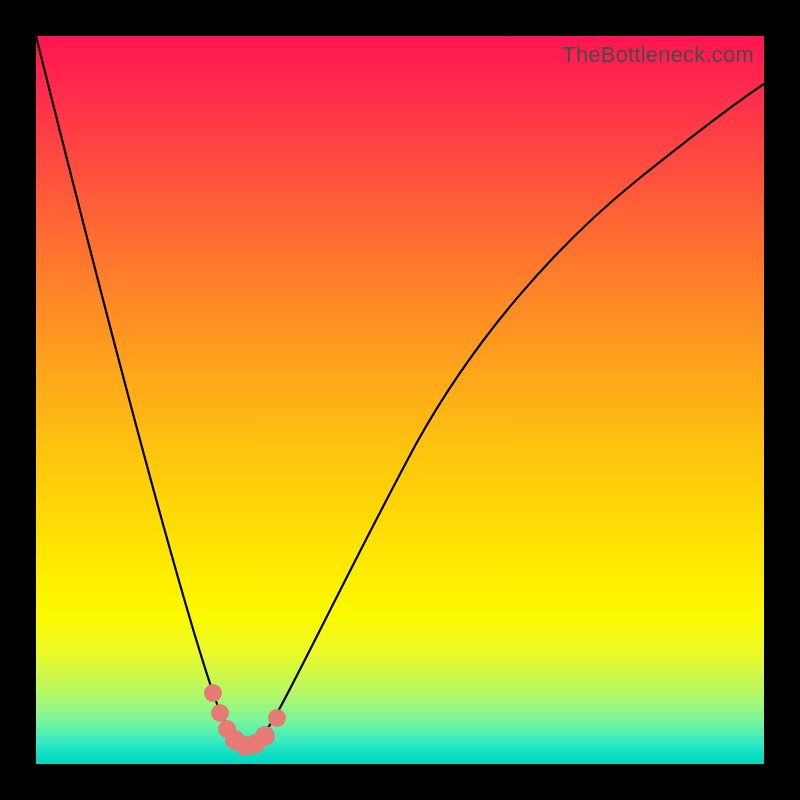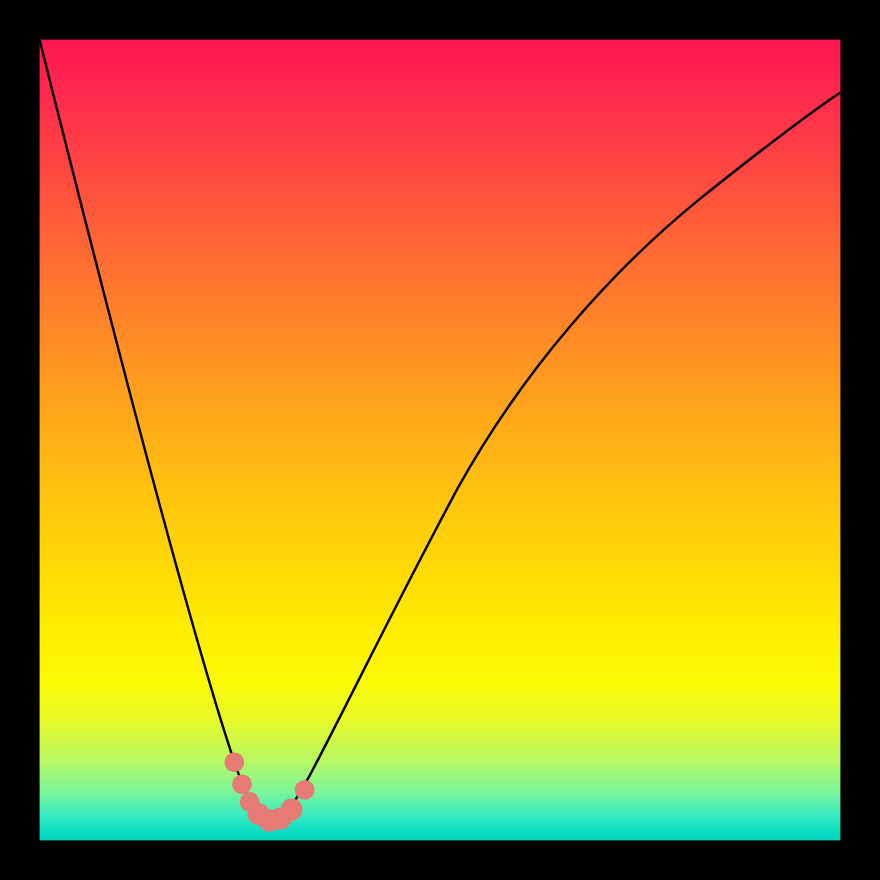--- a/index.html
+++ b/index.html
@@ -47,20 +47,21 @@
     left: 0; top: 0;
     width: 728px; height: 728px;
     overflow: visible;
   }
 </style>
 </head>
 <body>
 
 <div class="frame">
   <div class="plot">
+    <div class="watermark">TheBottleneck.com</div>
     <svg class="curve" viewBox="0 0 728 728" preserveAspectRatio="none">
       <path d="M 0 0
                C 60 240, 120 470, 160 603
                C 178 662, 190 700, 205 710
                C 218 718, 228 700, 245 670
                C 275 614, 320 520, 380 408
                C 440 300, 520 210, 600 145
                C 650 105, 695 70, 728 48" fill="none" stroke="#000" stroke-width="2.2"></path>
       <g fill="#e57b74">
         <circle cx="177" cy="657" r="9"></circle>

